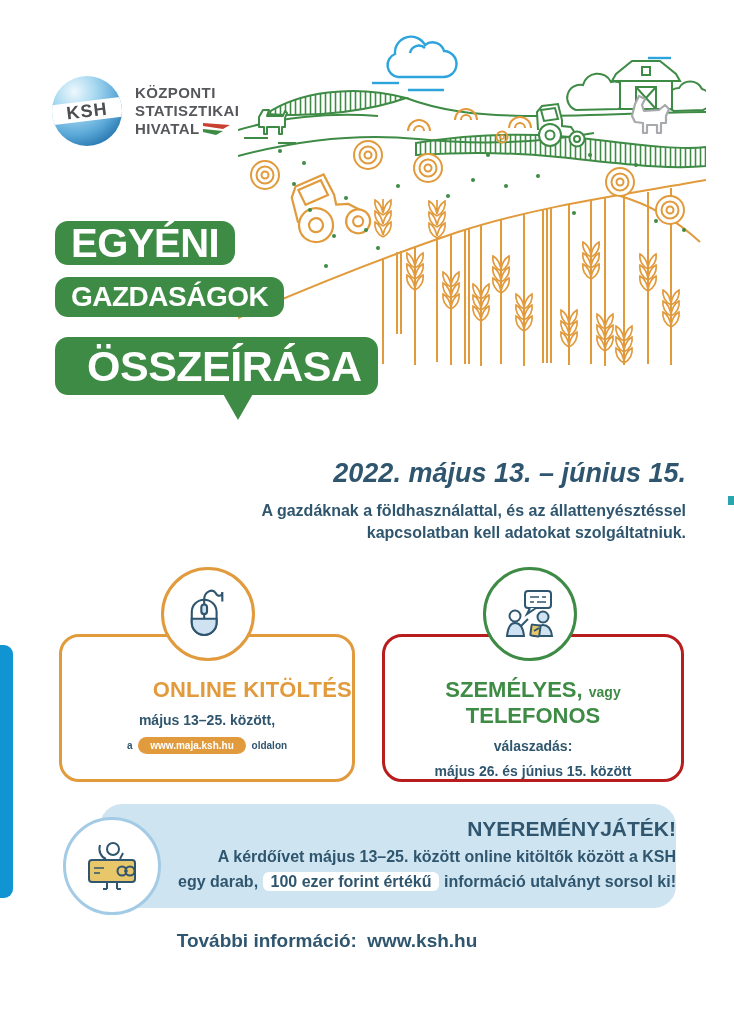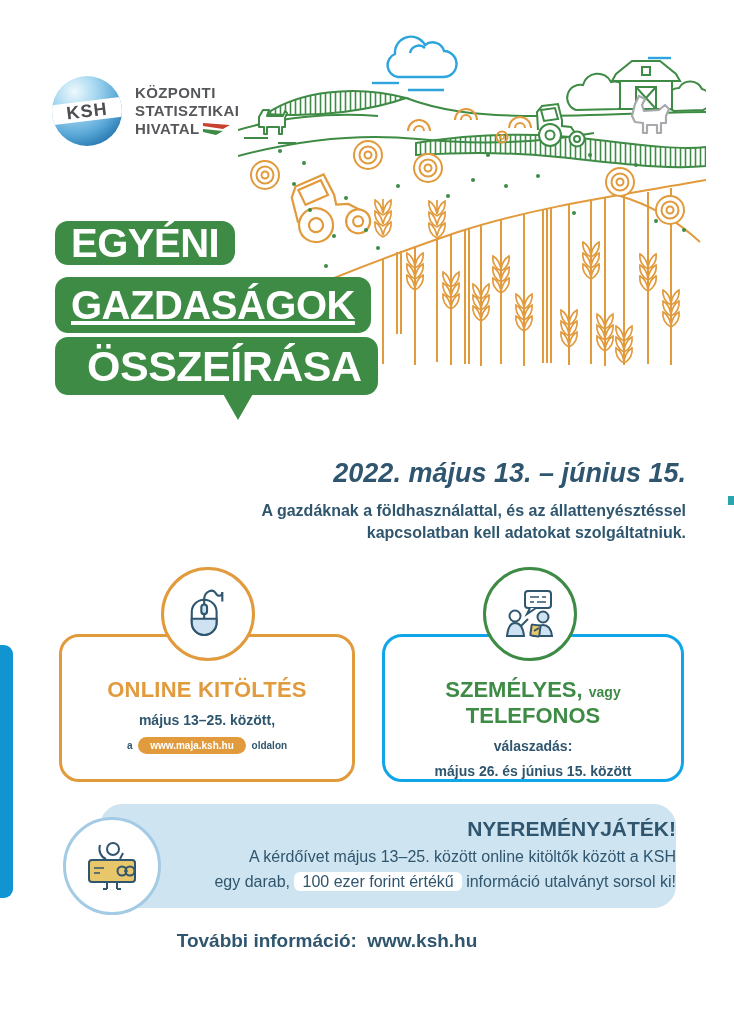--- a/index.html
+++ b/index.html
@@ -17,54 +17,54 @@
   .orgname .flagrow { display:flex; align-items:center; gap:4px; }
 
   
   .illus { position:absolute; left:238px; top:34px; width:468px; height:396px; z-index:1; }
 
   
   .tb { position:absolute; left:55px; background:#3e8b45; color:#fff; font-weight:bold;
         letter-spacing:-0.5px; border-radius:13px; display:inline-flex; align-items:center;
         padding:0 16px; z-index:5; white-space:nowrap; }
   #tb1 { top:221px; height:44px; font-size:40px; }
-  #tb2 { top:277px; height:56px; font-size:40px;text-decoration:underline; }
+  #tb2 { top:277px; height:40px; font-size:28px; }
   #tb3 { top:337px; height:58px; font-size:43px;padding-left:32px; }
   .tail { position:absolute; left:222px; top:392px; width:0; height:0; z-index:4;
           border-left:16px solid transparent; border-right:16px solid transparent;
           border-top:28px solid #3e8b45; }
 
   
   .date { position:absolute; right:48px; top:458px; font-size:27px; font-weight:bold; color:#2f566e; z-index:6;font-style:italic; }
   .desc { position:absolute; right:48px; top:500px; font-size:16px; font-weight:bold; color:#2f566e;
           text-align:right; line-height:1.35; z-index:6; }
 
   
   .ibox { position:absolute; top:634px; height:142px; border-radius:20px; background:#fff;
           text-align:center; z-index:2; }
   #box-online  { left:59px;  width:290px; border:3px solid #e19a3c; }
-  #box-contact { left:382px; width:296px; border:3px solid #0ea5e9; }
+  #box-contact { left:382px; width:296px; border:3px solid #b91c1c; }
   .icircle { position:absolute; width:88px; height:88px; border-radius:50%; background:#fff;
              display:flex; align-items:center; justify-content:center; z-index:3; top:567px; }
   #circ-online  { left:161px; border:3px solid #e19a3c; }
   #circ-contact { left:483px; border:3px solid #3e8b45; }
-  .obtitle { margin-top:40px; font-size:22px; font-weight:bold; color:#e19a3c; letter-spacing:0.2px; }
+  .obtitle { margin-top:40px; font-size:22px; font-weight:bold; color:#e19a3c; letter-spacing:0.2px;text-align:right; }
   .cbtitle { margin-top:40px; font-size:22px; font-weight:bold; color:#3e8b45; }
   .cbtitle .small { font-size:14px; }
   .bperiod, .bsub { margin-top:9px; font-size:14px; font-weight:bold; color:#2f566e; }
   .oburl { margin-top:9px; font-size:10px; font-weight:bold; color:#2f566e; }
   .pill { display:inline-block; background:#e19a3c; color:#fff; border-radius:14px;
           padding:3px 12px; margin:0 3px; cursor:pointer; }
 
   
   .prize { position:absolute; left:100px; top:804px; width:576px; height:104px;
            background:#cfe4f1; border-radius:22px; z-index:1; }
   .prize-content { padding:13px 0 0 67px; text-align:right; }
   .prize-title { font-size:21px; font-weight:bold; color:#2f566e; }
-  .prize-line { font-size:16px; font-weight:normal; color:#2f566e; margin-top:7px; }
+  .prize-line { font-size:16px; font-weight:bold; color:#2f566e; margin-top:7px; }
   .hl { background:#fff; border-radius:6px; padding:1px 8px; }
   .prize-circle { position:absolute; left:63px; top:817px; width:92px; height:92px; border-radius:50%;
                   border:3px solid #a3cbe5; background:#fff; display:flex; align-items:center;
                   justify-content:center; z-index:2; }
 
   
   .footer { position:absolute; left:0; top:930px; width:654px; text-align:center;
             font-size:19px; font-weight:bold; color:#2f566e; }
   .footer .url { margin-left:5px; cursor:pointer; }
 

